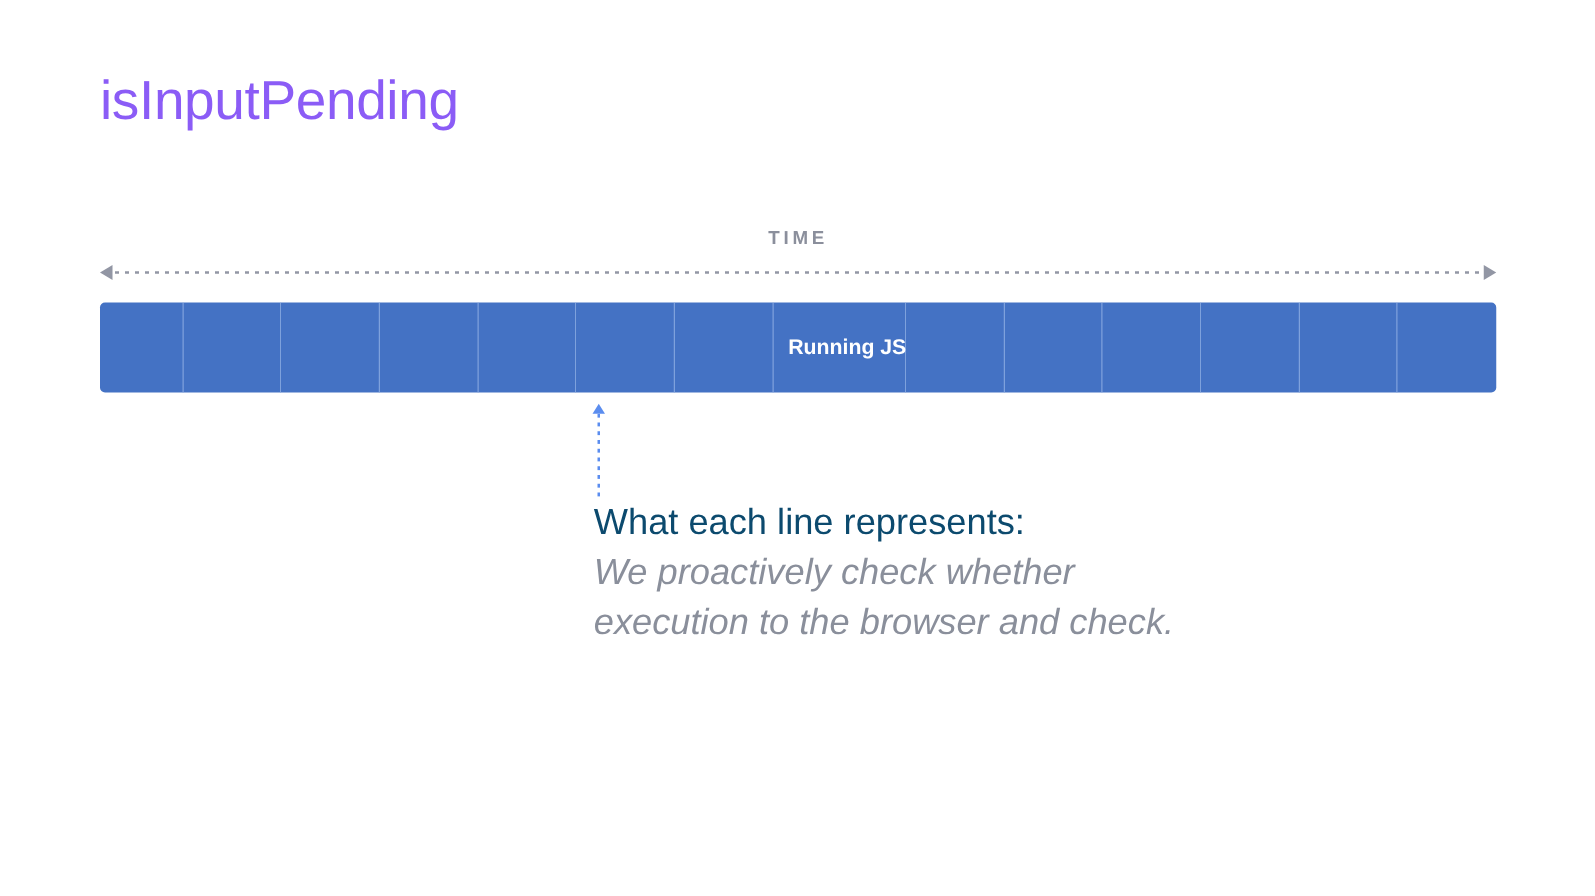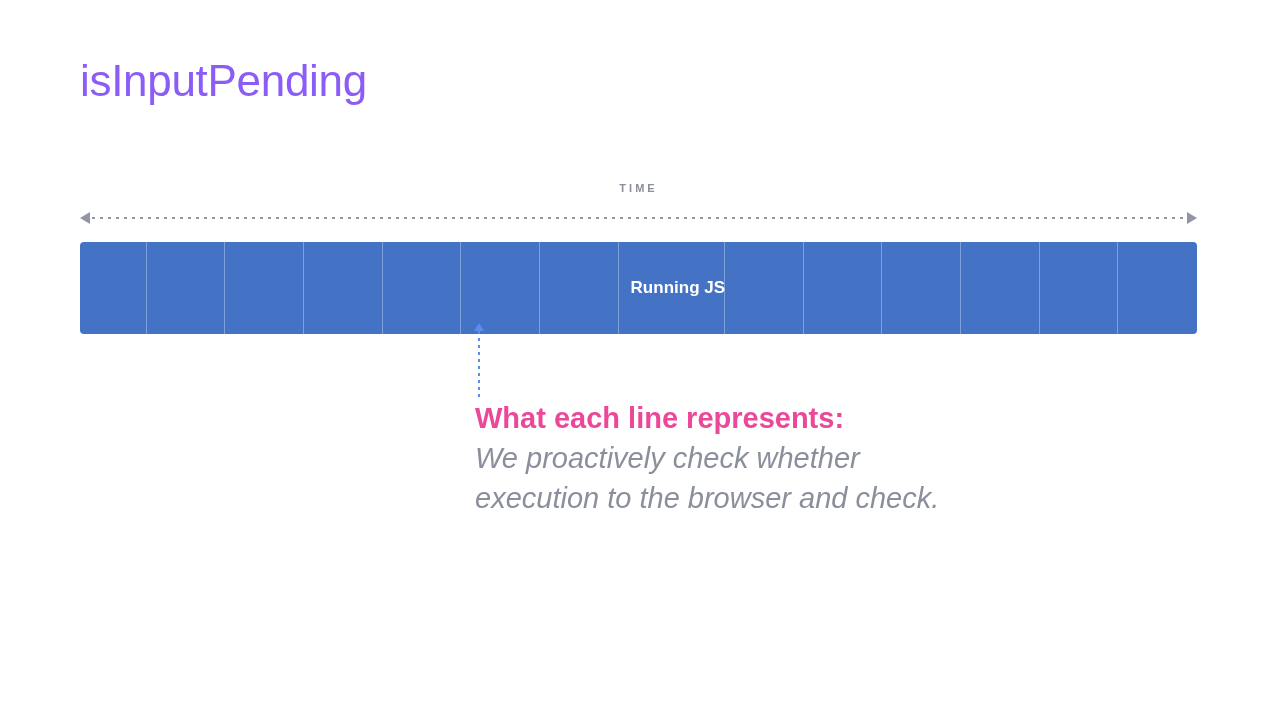--- a/index.html
+++ b/index.html
@@ -36,21 +36,21 @@
     top: 182px;
     width: 1117px;
     height: 45px;
   }
   .time-label {
     position: absolute;
     left: 0;
     top: 0;
     width: 1117px;
     text-align: center;
-    font-size: 11px;
+    font-size: 15px;
     font-weight: bold;
     color: #8B8F9C;
     letter-spacing: 3px;
   }
   .time-line-wrap {
     position: absolute;
     left: 0;
     top: 30px;
     width: 1117px;
     height: 12px;
@@ -81,21 +81,21 @@
     right: 0;
     border-left: 10px solid #9296A4;
   }
 
   
   .timeline-bar {
     position: absolute;
     left: 80px;
     top: 242px;
     width: 1117px;
-    height: 92px;
+    height: 72px;
     background: #4472C4;
     border-radius: 4px;
     display: flex;
     overflow: hidden;
     gap: 12px;
   }
   .timeline-seg {
     flex: 1 1 0;
     position: relative;
     display: flex;
@@ -146,23 +146,23 @@
 
   
   .callout {
     position: absolute;
     left: 475px;
     top: 398px;
     width: 520px;
   }
   .callout-heading {
     font-size: 29px;
-    color: #ec4899;
+    color: #0c4a6e;
     line-height: 40px;
-    font-weight: bold;
+    font-weight: normal;
     margin: 0;
     white-space: nowrap;
   }
   .callout-body {
     font-size: 29px;
     color: #8A8F9B;
     line-height: 40px;
     font-weight: normal;
     margin: 0;
   }

